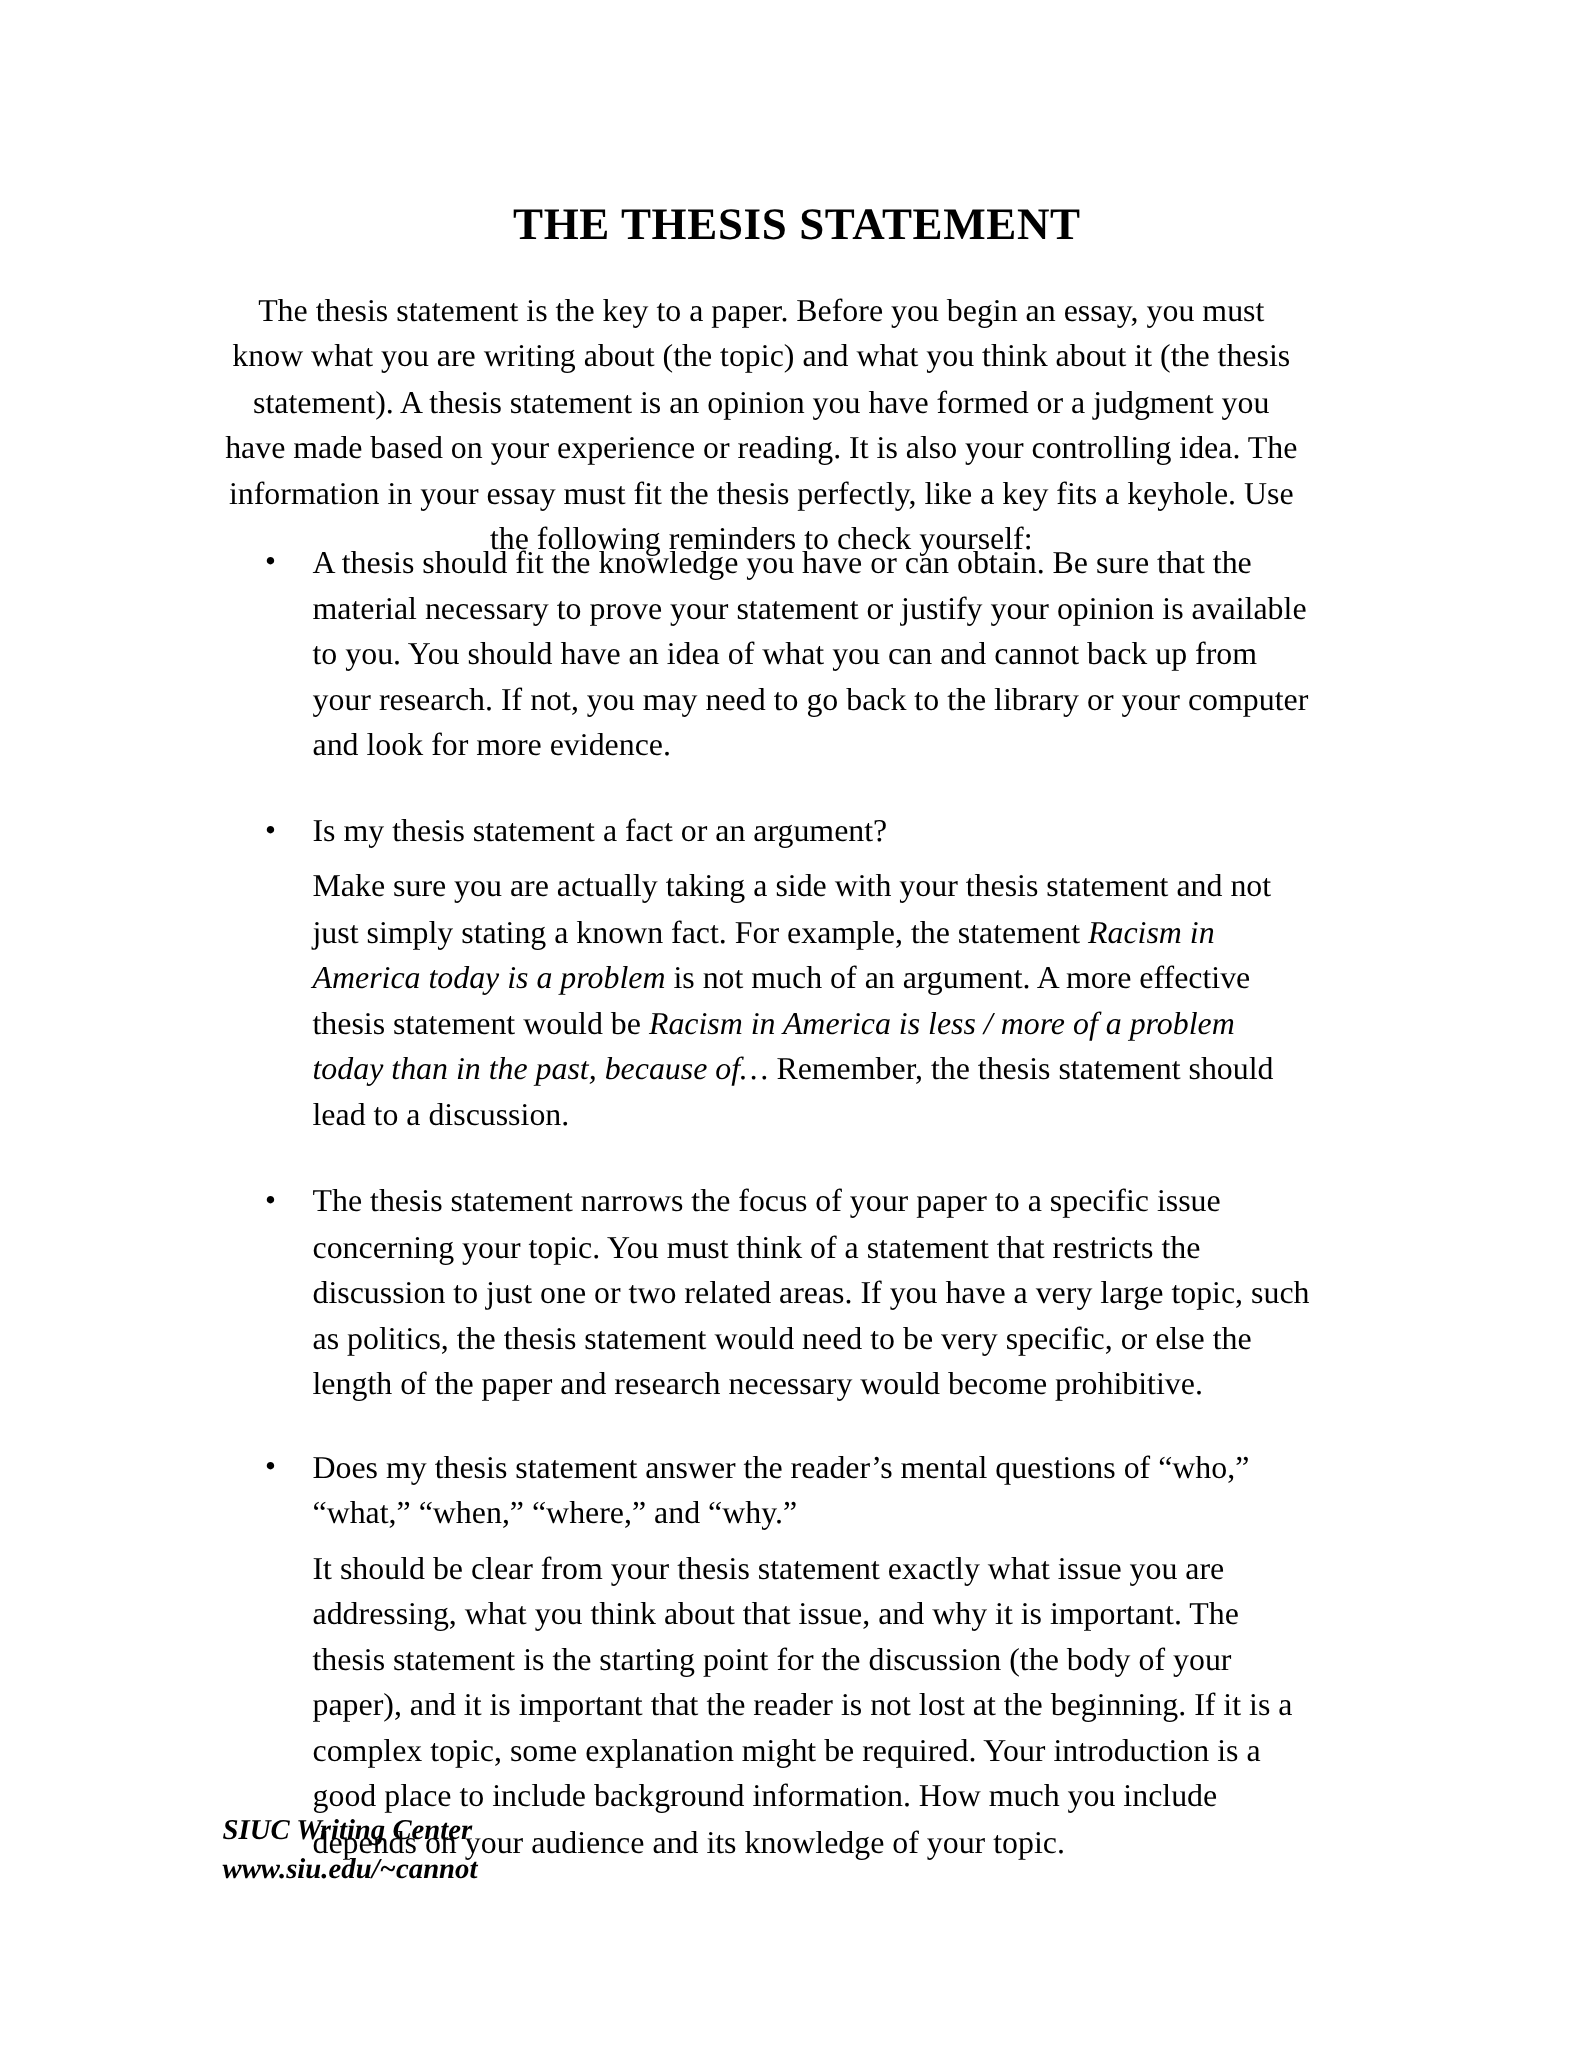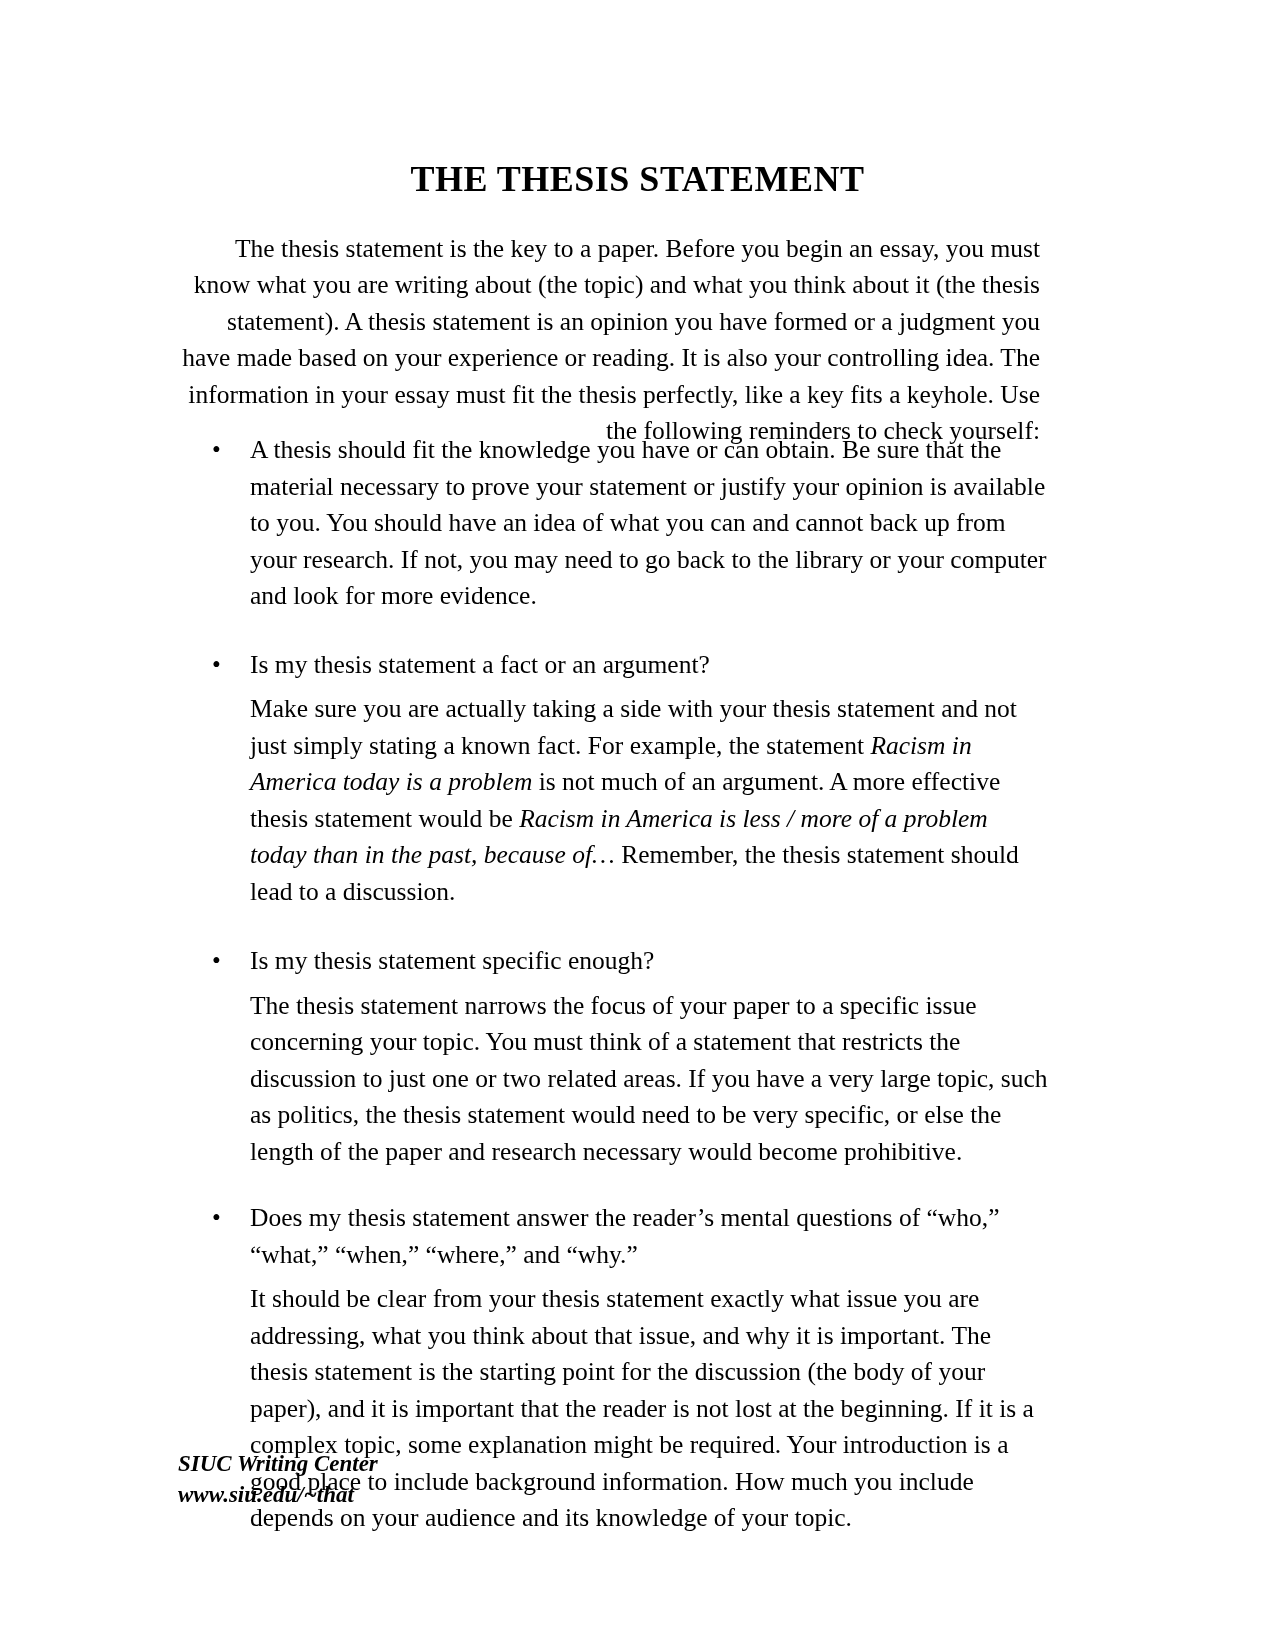--- a/index.html
+++ b/index.html
@@ -40,21 +40,21 @@
   }
 
   
   .intro {
     position: absolute;
     top: 205px;
     left: 178px;
     width: 862px;
     font-size: 25.5px;
     line-height: 36.5px;
-    text-align: right;
+    text-align: center;
   }
 
   
   .bullet-list {
     position: absolute;
     top: 424px;
     left: 178px;
     width: 870px;
   }
 
@@ -132,33 +132,32 @@
         <span>Is my thesis statement a fact or an argument?</span>
       </div>
       <div class="bullet-body">
         <span>Make sure you are actually taking a side with your thesis statement and not just simply stating a known fact. For example, the statement </span><span class="em">Racism in America today is a problem</span><span> is not much of an argument. A more effective thesis statement would be </span><span class="em">Racism in America is less / more of a problem today than in the past, because of…</span><span> Remember, the thesis statement should lead to a discussion.</span>
       </div>
     </div>
 
     <div class="bullet-block gap-3">
       <div class="bullet-row">
         <span class="bullet-dot">•</span>
-        <span>Is my thesis statement specific enough?</span>
       </div>
       <div class="bullet-body">The thesis statement narrows the focus of your paper to a specific issue concerning your topic. You must think of a statement that restricts the discussion to just one or two related areas. If you have a very large topic, such as politics, the thesis statement would need to be very specific, or else the length of the paper and research necessary would become prohibitive.</div>
     </div>
 
     <div class="bullet-block">
       <div class="bullet-row">
         <span class="bullet-dot">•</span>
         <span>Does my thesis statement answer the reader’s mental questions of “who,” “what,” “when,” “where,” and “why.”</span>
       </div>
       <div class="bullet-body">It should be clear from your thesis statement exactly what issue you are addressing, what you think about that issue, and why it is important. The thesis statement is the starting point for the discussion (the body of your paper), and it is important that the reader is not lost at the beginning. If it is a complex topic, some explanation might be required. Your introduction is a good place to include background information. How much you include depends on your audience and its knowledge of your topic.</div>
     </div>
 
   </div>
 
   <div class="footer">
     <div>SIUC Writing Center</div>
-    <div>www.siu.edu/~that</div>
+    <div>www.siu.edu/~cannot</div>
   </div>
 
 </div>
 
 </body></html>

